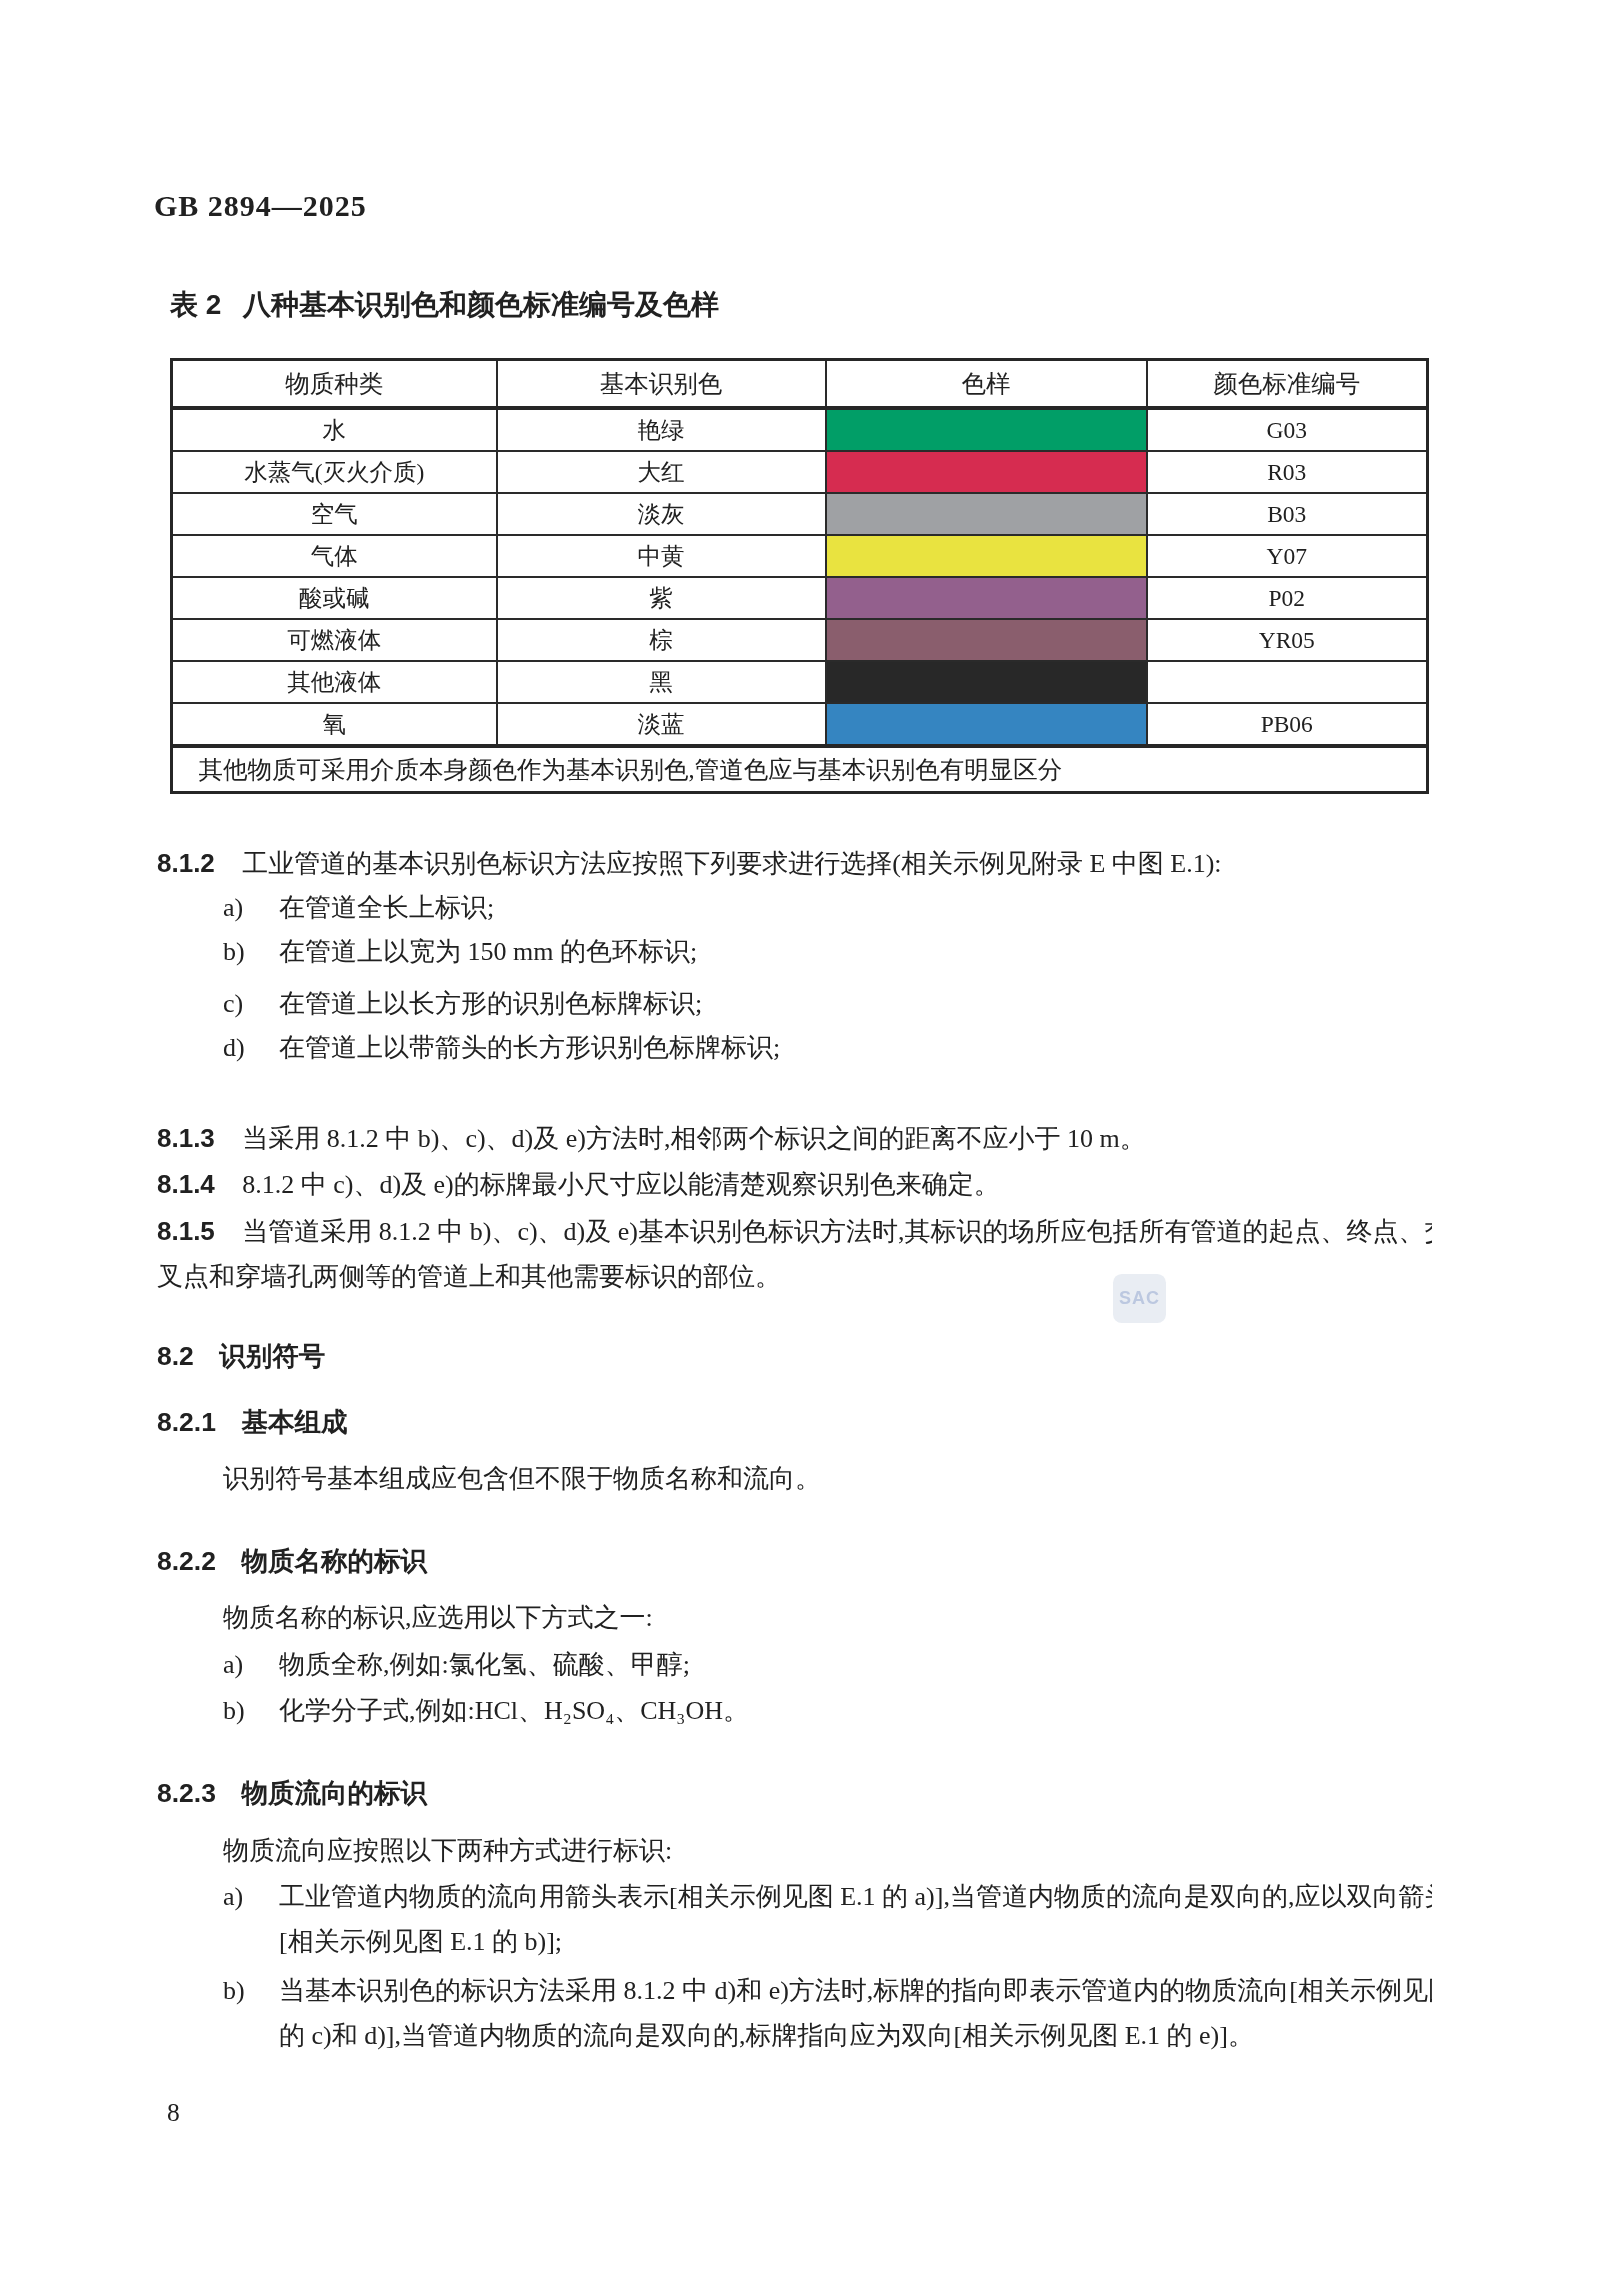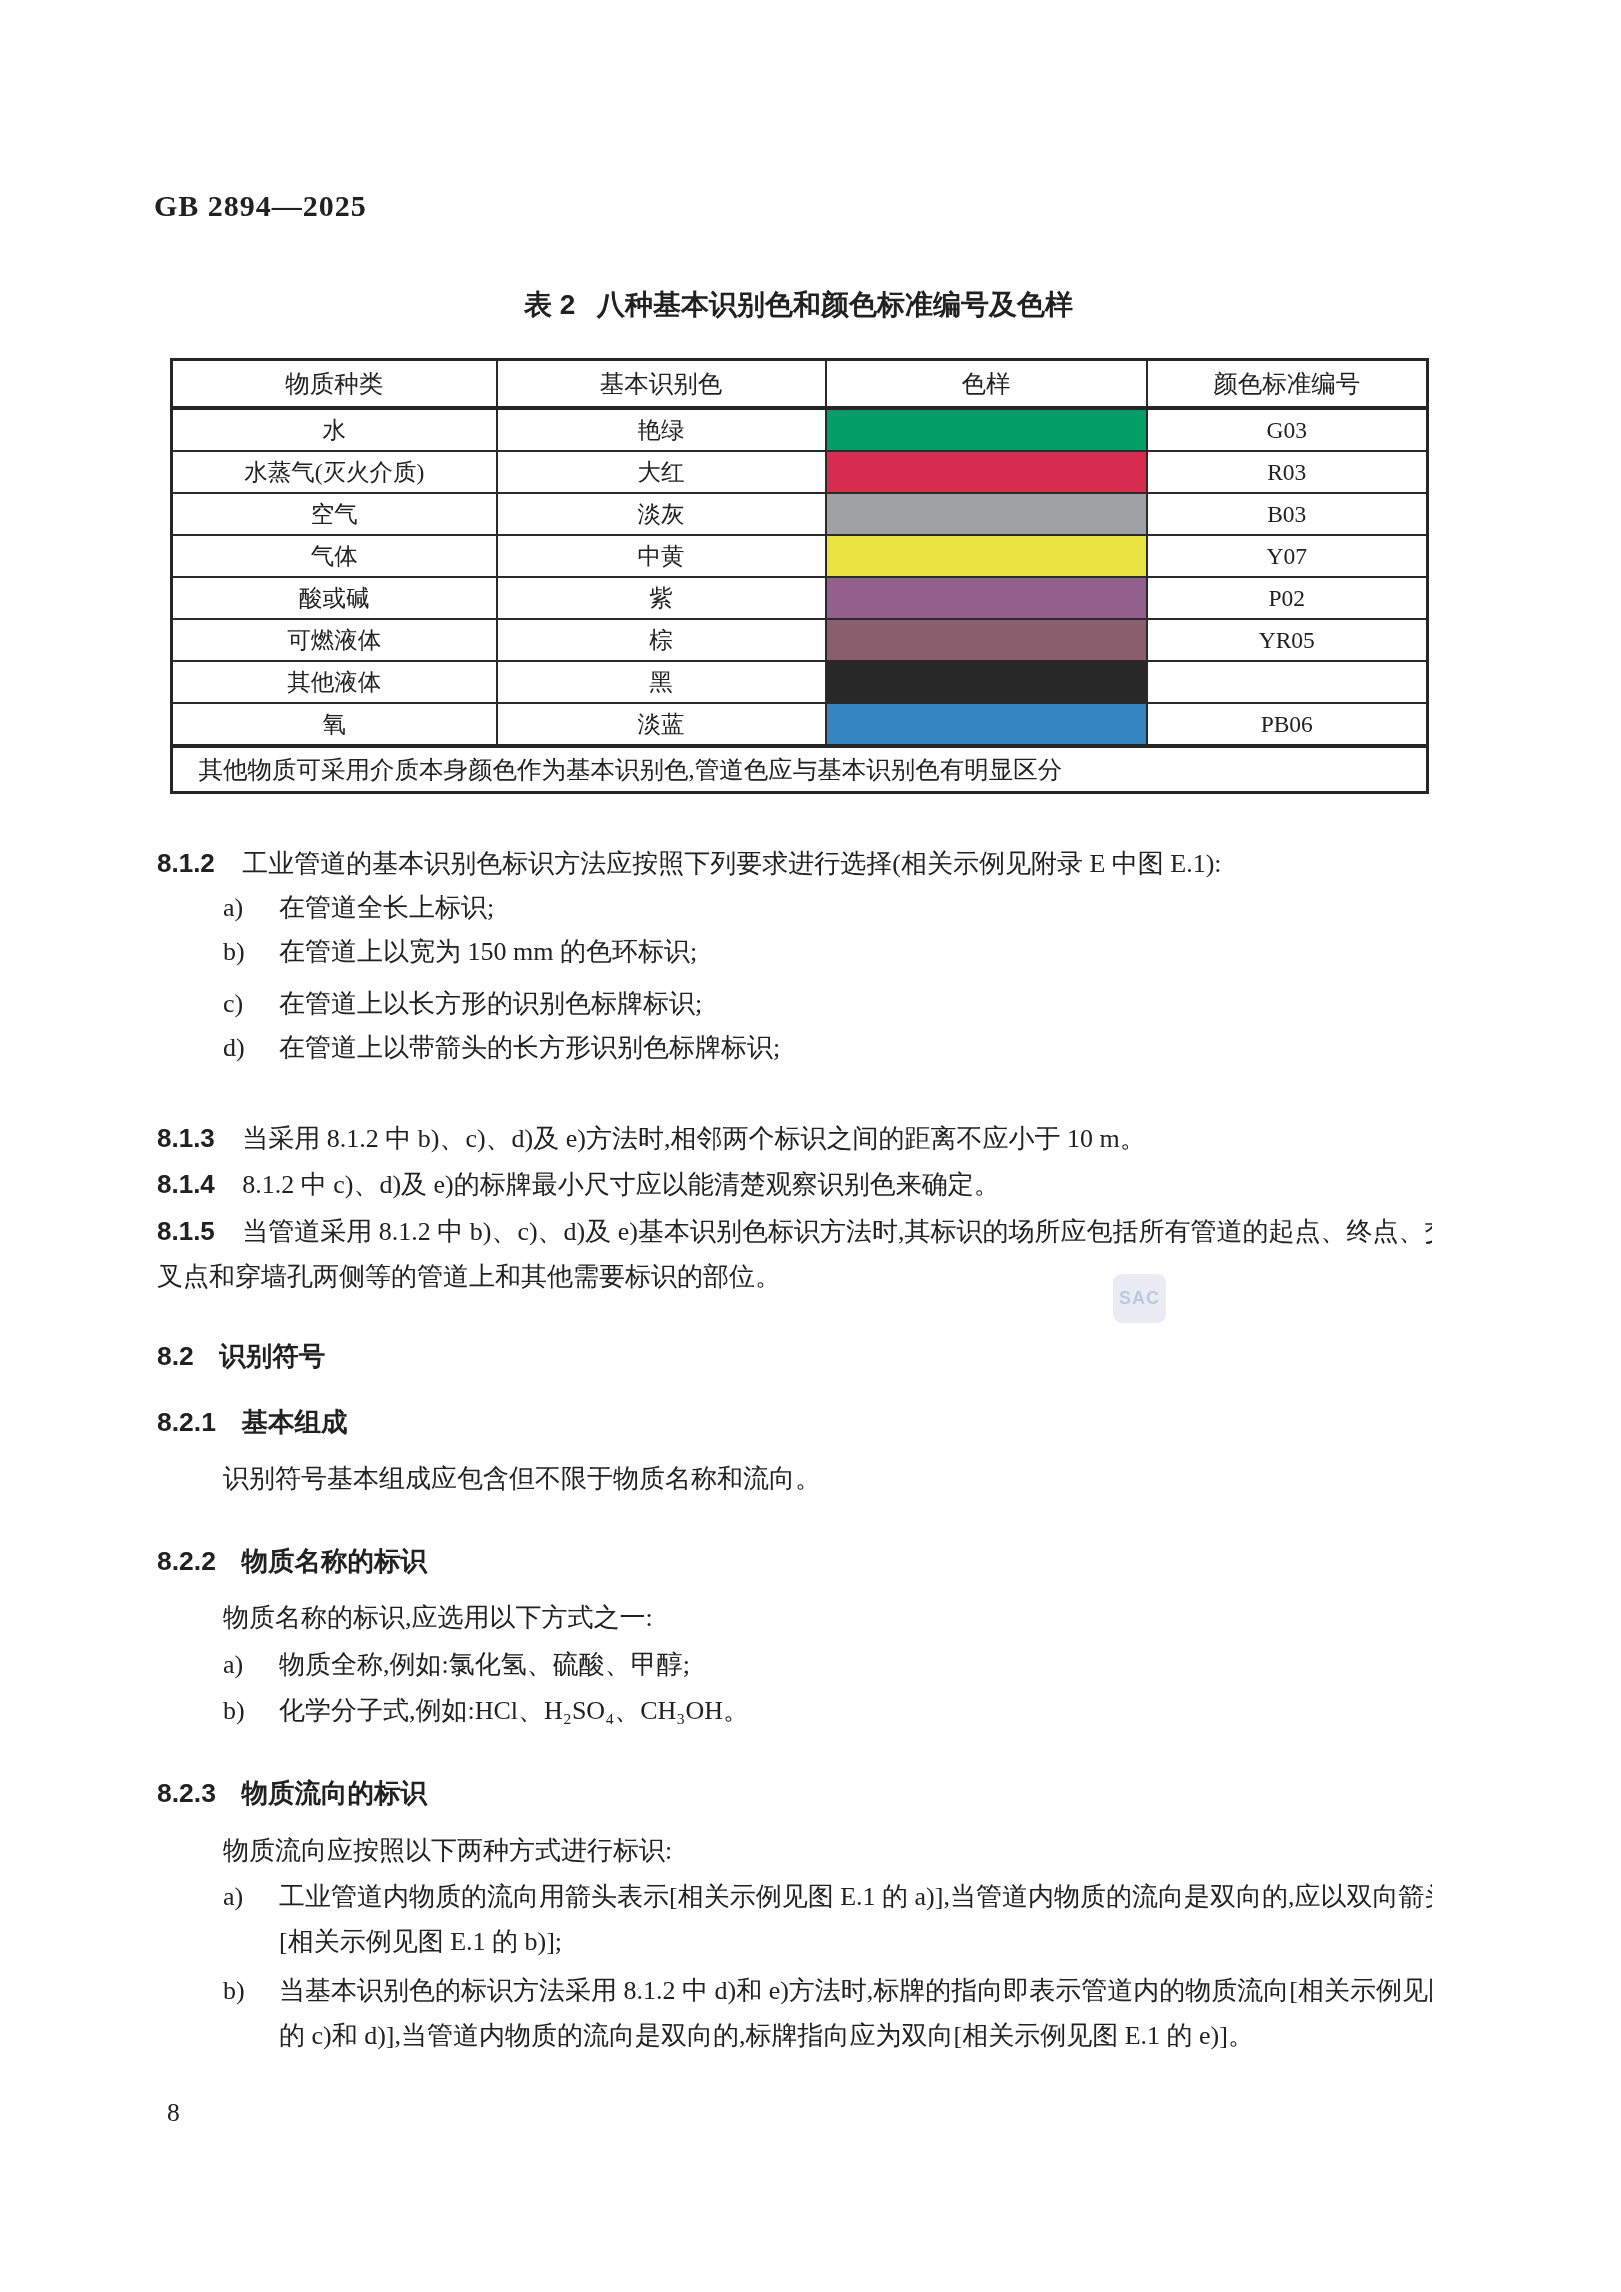--- a/index.html
+++ b/index.html
@@ -8,21 +8,21 @@
     font-family:"Liberation Serif","DejaVu Serif",serif; color:#212121;
     overflow:hidden;
   }
   .doc-num {
     position:absolute; left:154px; top:189px;
     font-size:30px; font-weight:bold; letter-spacing:1px;
     font-family:"Liberation Serif","DejaVu Serif",serif;
   }
   .caption {
     position:absolute; left:170px; top:286px; width:1257px;
-    text-align:center; font-size:28px; font-weight:bold;
+    font-size:28px; font-weight:bold;
     font-family:"Liberation Sans","DejaVu Sans",sans-serif;
   }
   .caption .cap-label { margin-right:21.6px; }
 
   table.std {
     position:absolute; left:170px; top:358px; width:1257px;
     border-collapse:collapse; table-layout:fixed; background:#fff;
     border:3.9px solid #262626;
   }
   table.std th, table.std td {

